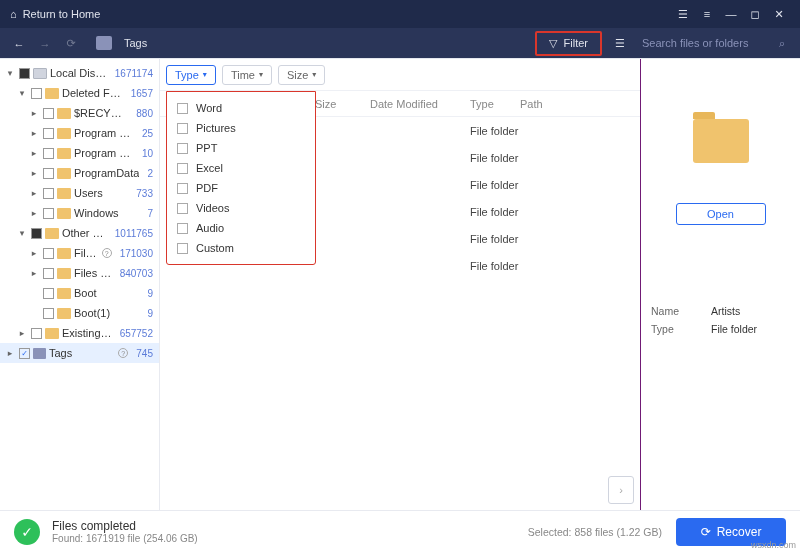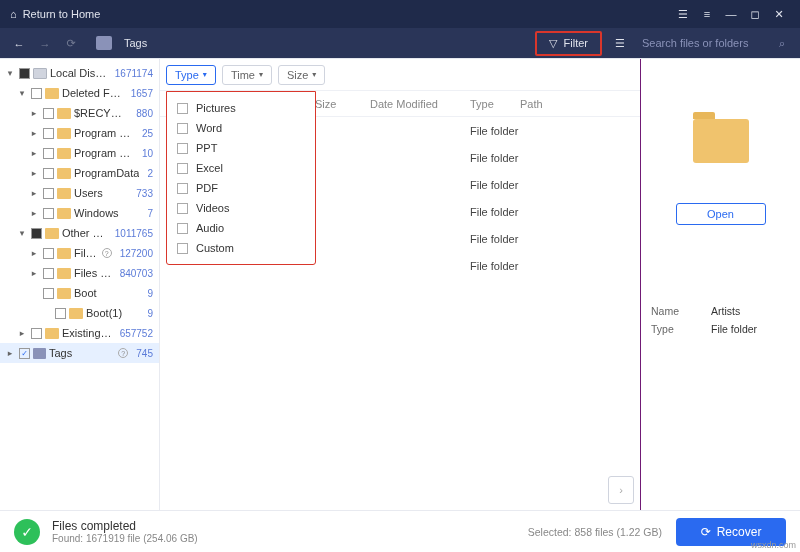--- a/index.html
+++ b/index.html
@@ -179,37 +179,37 @@
         <span class="folder-ic"></span>
         <span class="tree-label">Other Lost Files</span>
         <span class="tree-count">1011765</span>
       </div>
       <div class="tree-row" style="padding-left: 28px;">
         <span class="tw">▸</span>
         <span class="cb "></span>
         <span class="folder-ic"></span>
         <span class="tree-label">Files Lost Origi…</span>
         <span class="help-ic">?</span>
-        <span class="tree-count">127200</span>
+        <span class="tree-count">171030</span>
       </div>
       <div class="tree-row" style="padding-left: 28px;">
         <span class="tw">▸</span>
         <span class="cb "></span>
         <span class="folder-ic"></span>
         <span class="tree-label">Files Lost Original …</span>
         <span class="tree-count">840703</span>
       </div>
       <div class="tree-row" style="padding-left: 28px;">
         <span class="tw"></span>
         <span class="cb "></span>
         <span class="folder-ic"></span>
         <span class="tree-label">Boot</span>
         <span class="tree-count">9</span>
       </div>
-      <div class="tree-row" style="padding-left: 40px;">
+      <div class="tree-row" style="padding-left: 28px;">
         <span class="tw"></span>
         <span class="cb "></span>
         <span class="folder-ic"></span>
         <span class="tree-label">Boot(1)</span>
         <span class="tree-count">9</span>
       </div>
       <div class="tree-row" style="padding-left: 16px;">
         <span class="tw">▸</span>
         <span class="cb "></span>
         <span class="folder-ic"></span>
@@ -236,25 +236,25 @@
           <span class="chev">▾</span>
         </div>
       <div class="filter-pill">
           <span>Size</span>
           <span class="chev">▾</span>
         </div>
     </div>
     <div class="type-dropdown" id="typedd">
         <div class="dd-item">
           <span class="dd-cb"></span>
+          <span>Word</span>
+        </div>
+        <div class="dd-item">
+          <span class="dd-cb"></span>
           <span>Pictures</span>
-        </div>
-        <div class="dd-item">
-          <span class="dd-cb"></span>
-          <span>Word</span>
         </div>
         <div class="dd-item">
           <span class="dd-cb"></span>
           <span>PPT</span>
         </div>
         <div class="dd-item">
           <span class="dd-cb"></span>
           <span>Excel</span>
         </div>
         <div class="dd-item">

